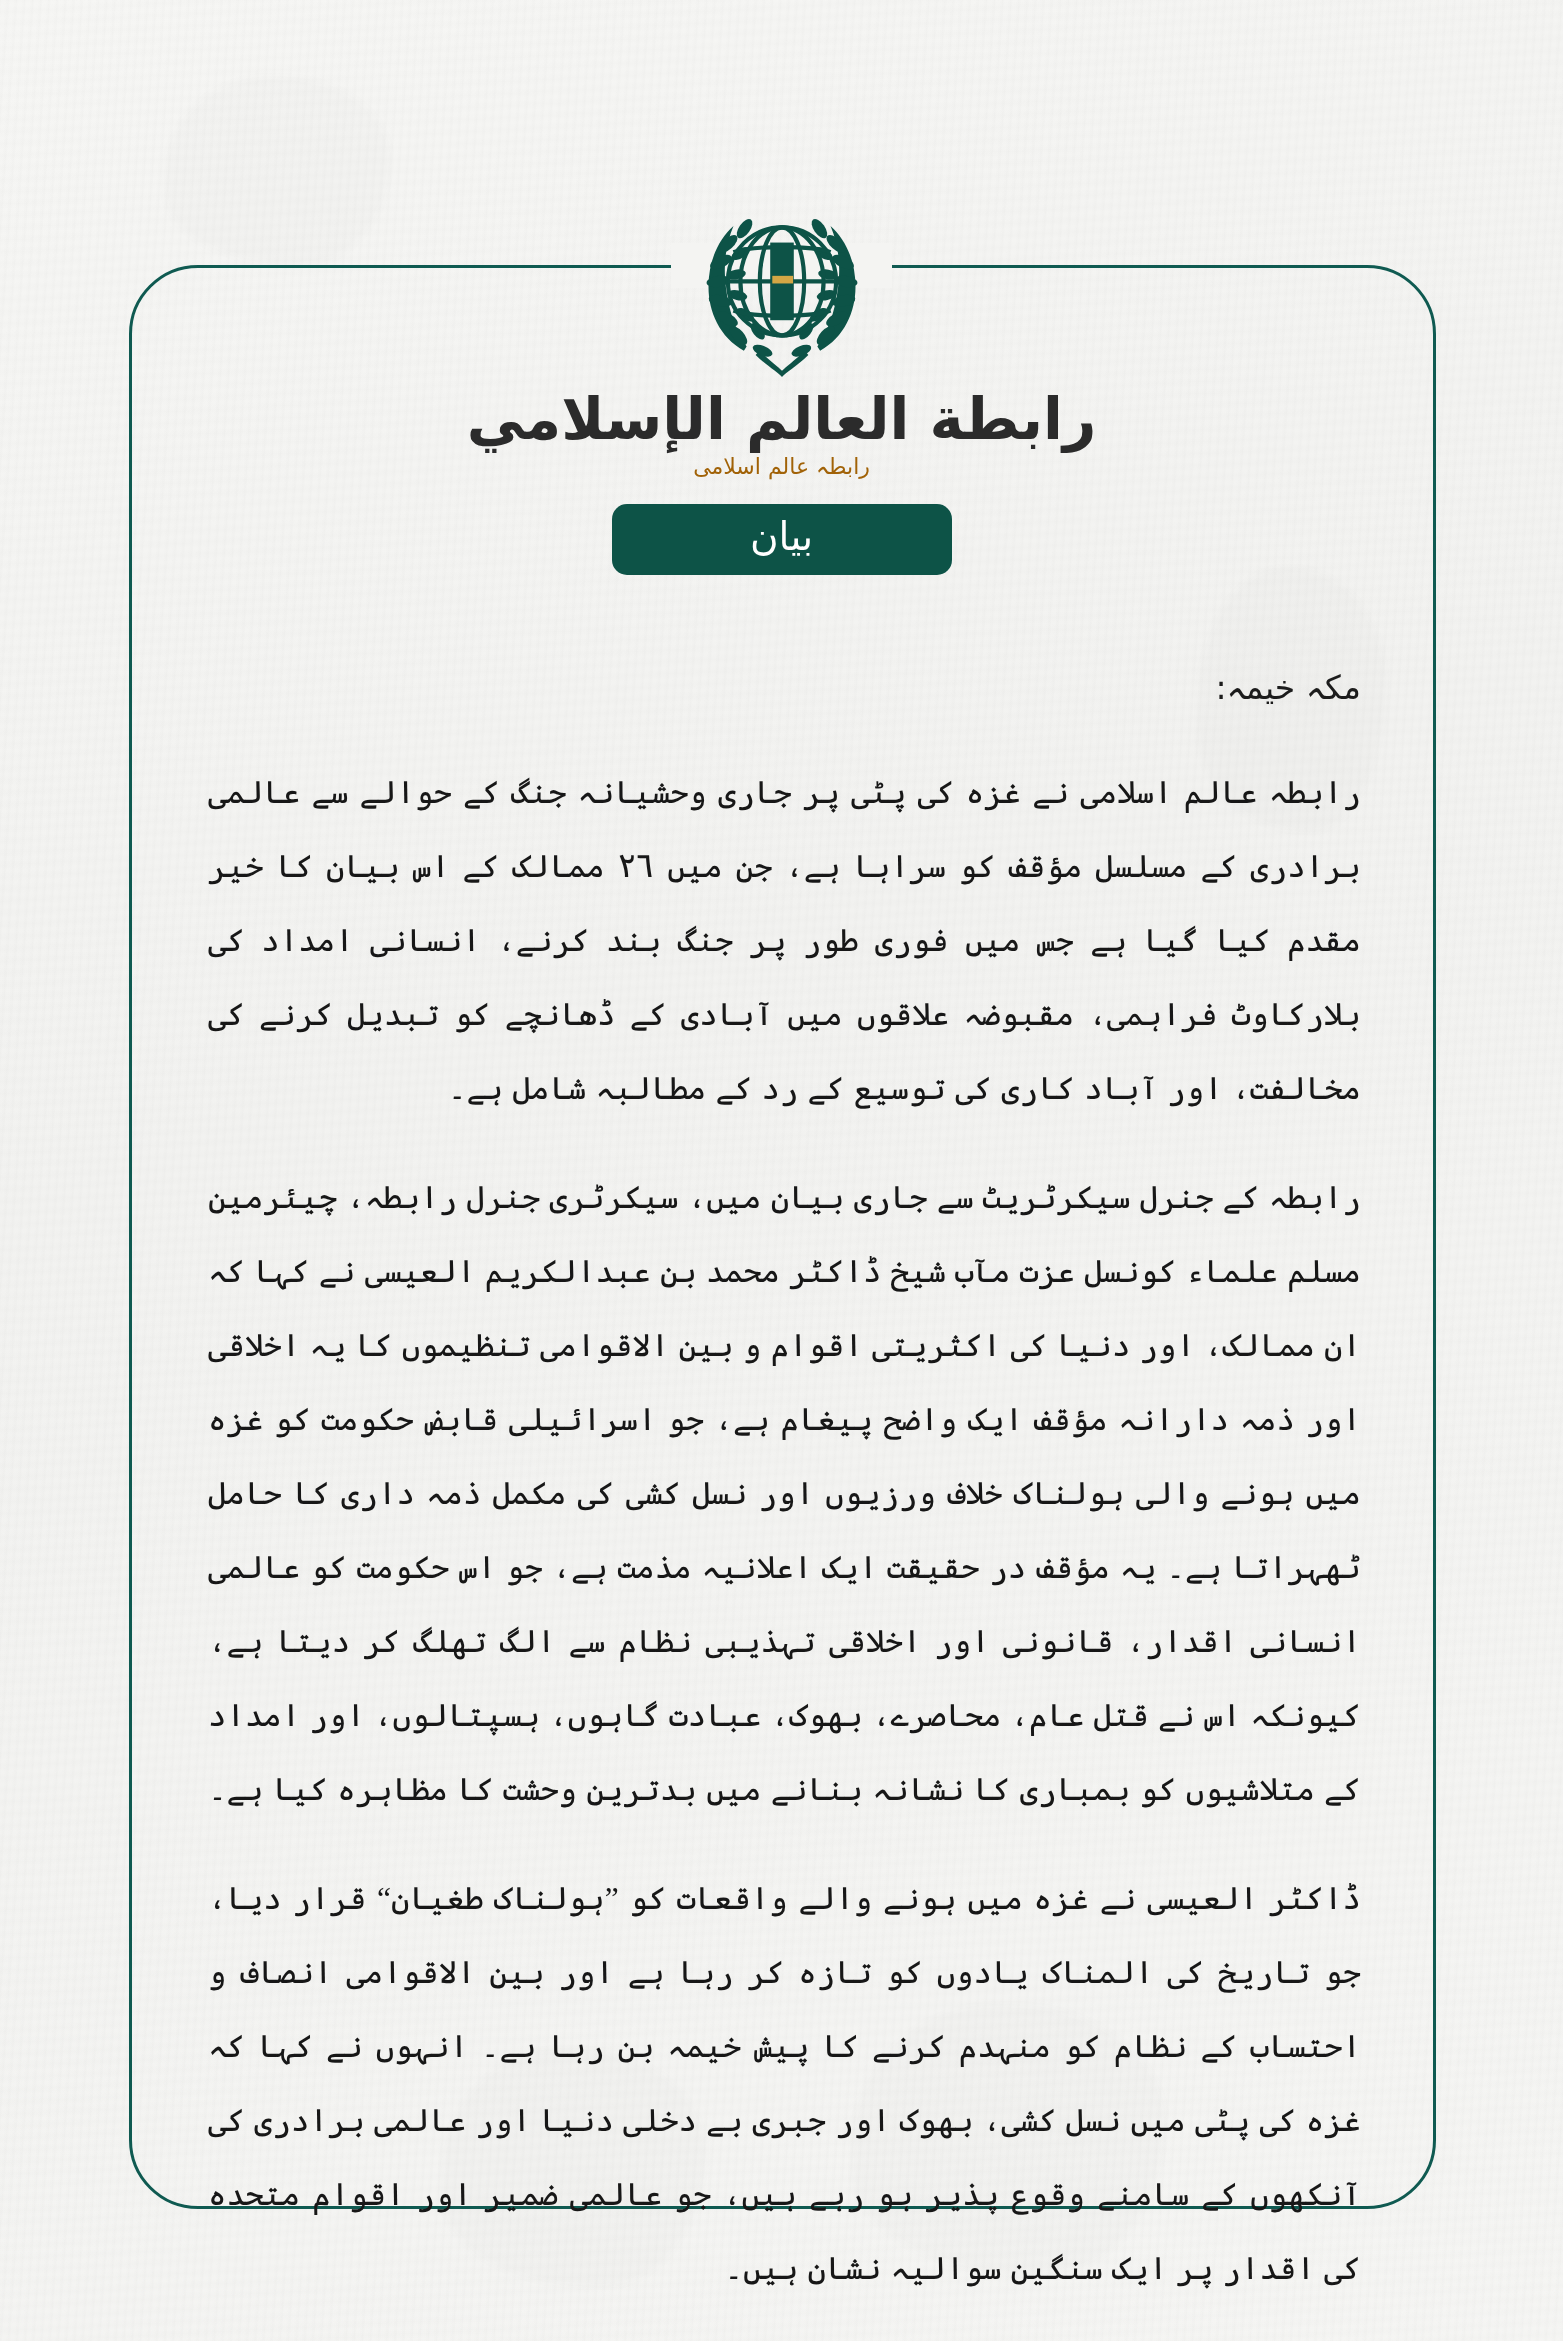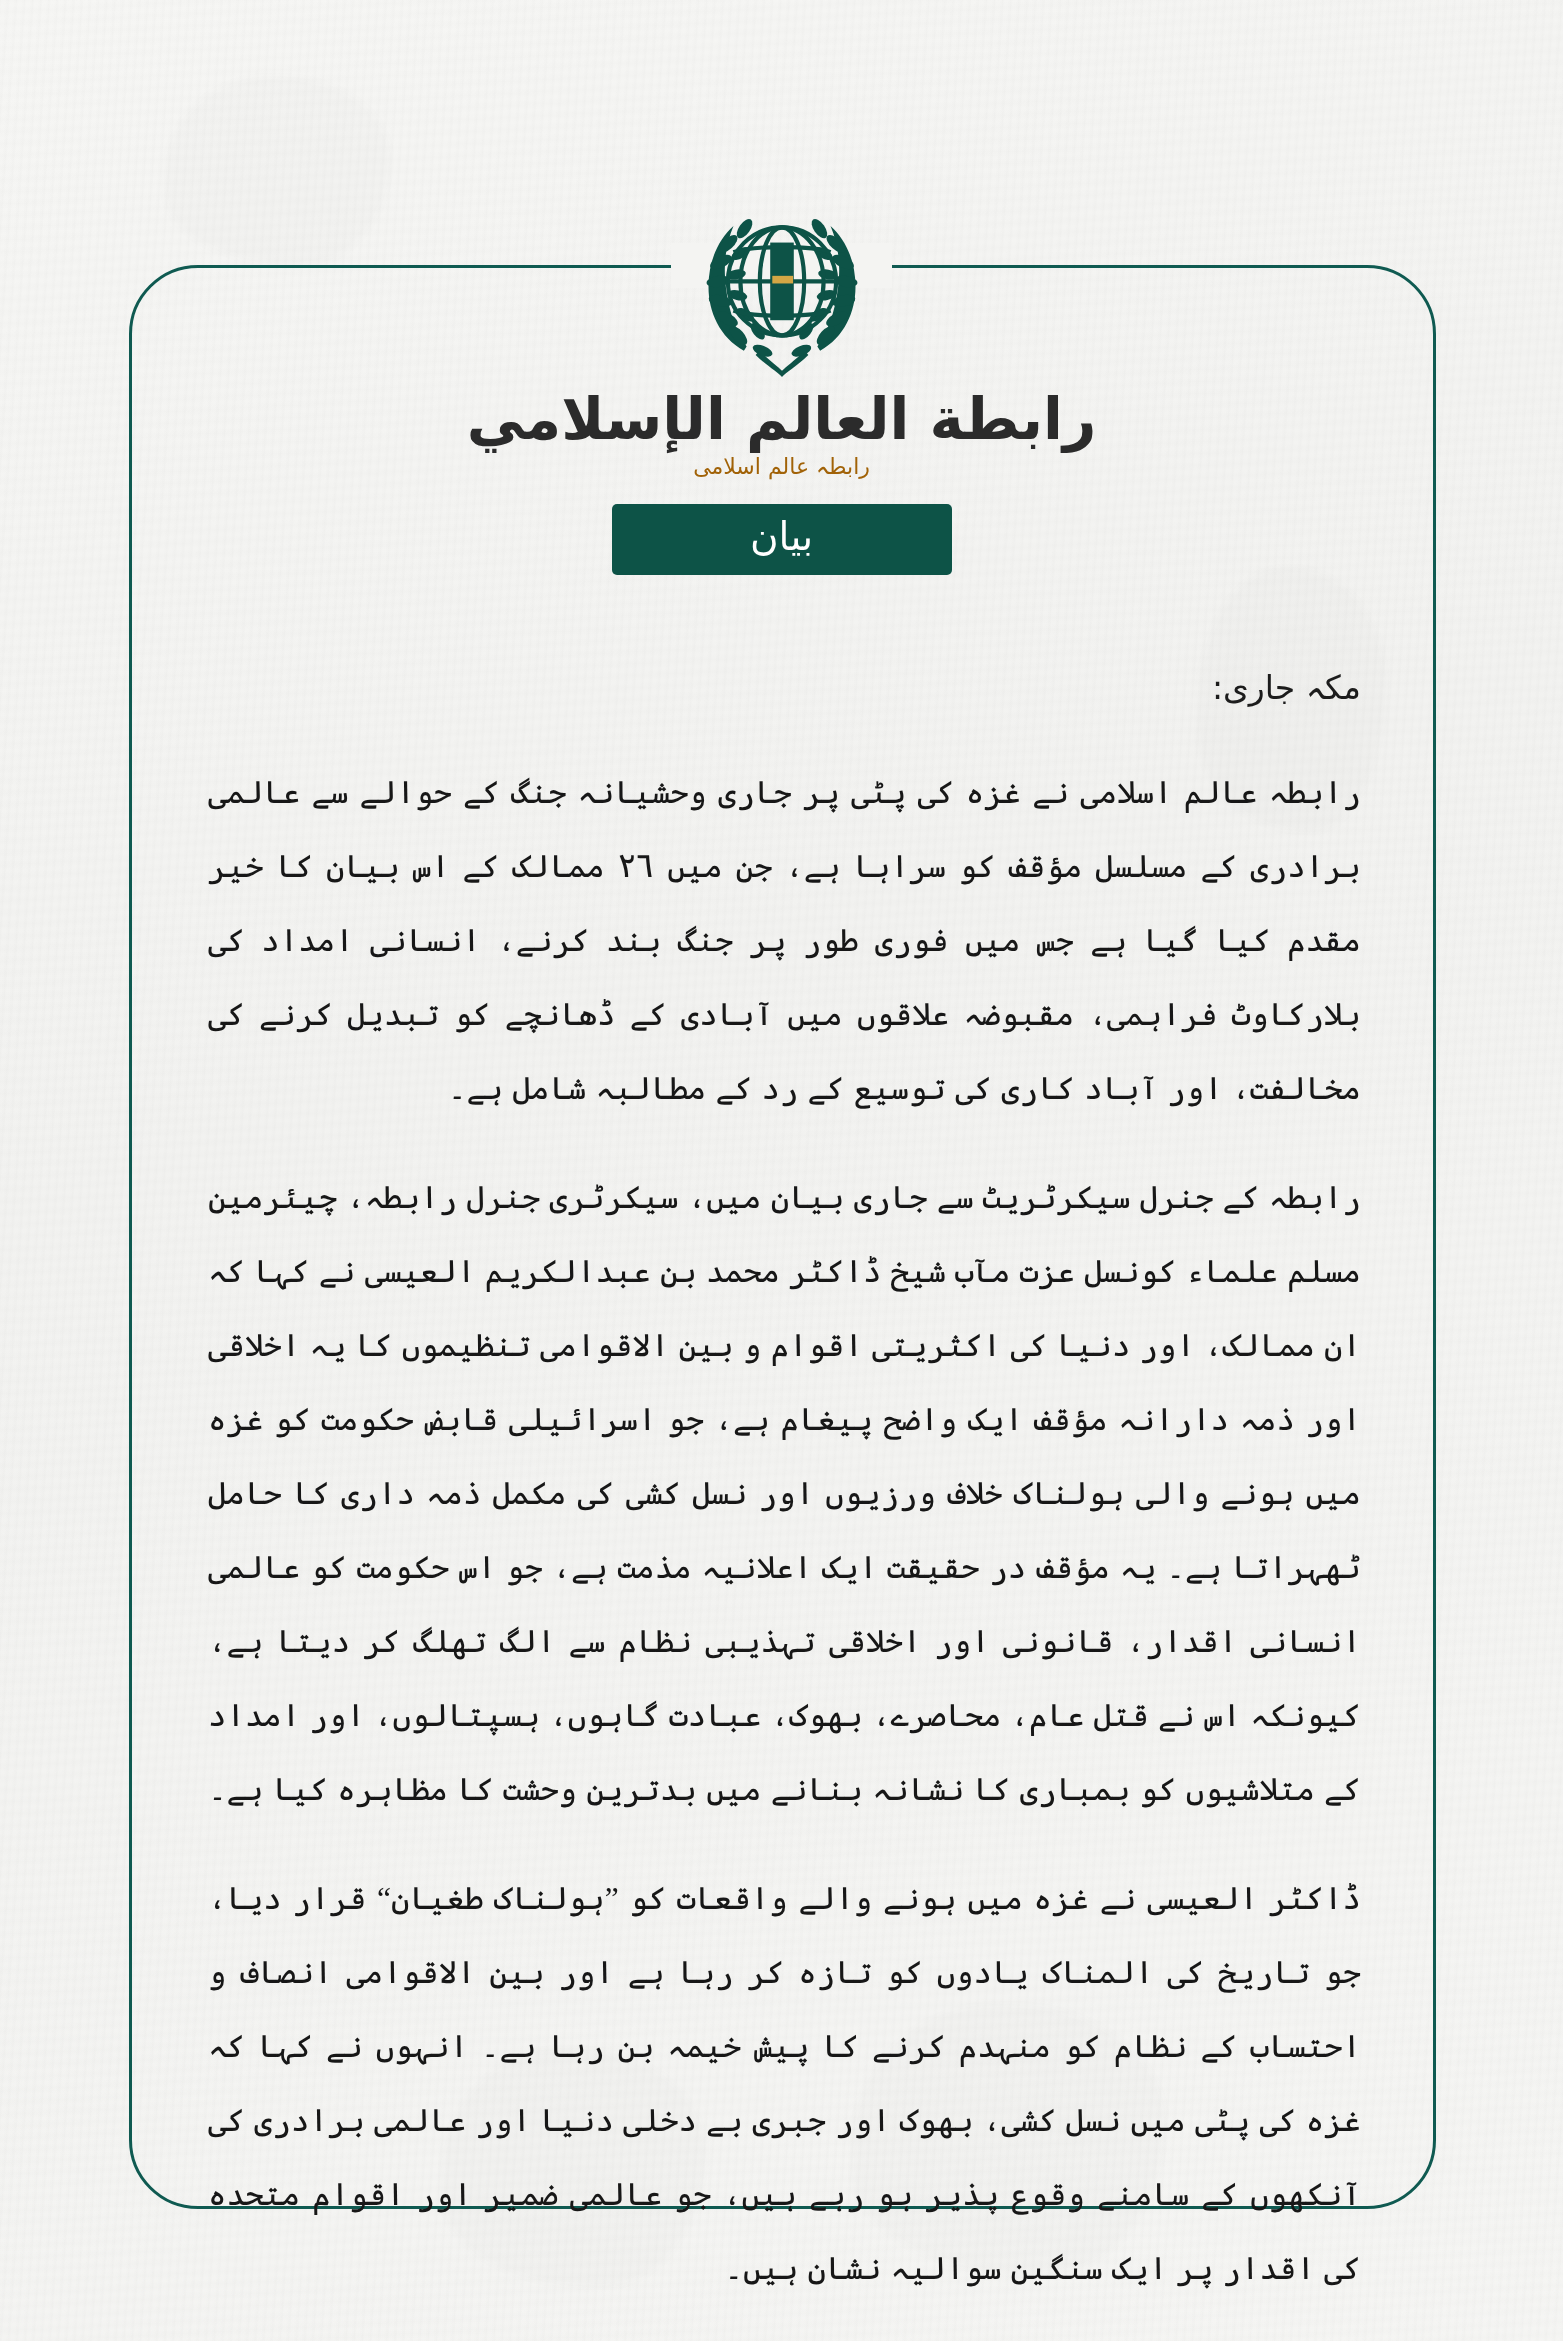--- a/index.html
+++ b/index.html
@@ -98,21 +98,21 @@
     letter-spacing: 5.7px;
     margin-top: 3.8px;
     direction: rtl;
   }
 
   .banner {
     margin-top: 25px;
     width: 340px;
     height: 71px;
     background: #0d5347;
-    border-radius: 5px;
+    border-radius: 15px;
     display: flex;
     align-items: center;
     justify-content: center;
   }
   .banner-label {
     font-family: "DejaVu Sans", sans-serif;
     font-size: 39px;
     color: #ffffff;
     direction: rtl;
     line-height: 1;
@@ -224,19 +224,19 @@
     <div class="org-name-ar">رابطة العالم الإسلامي</div>
     <div class="org-name-ur">رابطہ عالم اسلامی</div>
   </div>
 
   <div class="banner">
     <span class="banner-label">بیان</span>
   </div>
 </header>
 
 <main class="content">
-  <div class="dateline">مکہ جاری:</div>
+  <div class="dateline">مکہ خیمہ:</div>
 
   <p class="para">رابطہ عالم اسلامی نے غزہ کی پٹی پر جاری وحشیانہ جنگ کے حوالے سے عالمی برادری کے مسلسل مؤقف کو سراہا ہے، جن میں ۲۶ ممالک کے اس بیان کا خیر مقدم کیا گیا ہے جس میں فوری طور پر جنگ بند کرنے، انسانی امداد کی بلارکاوٹ فراہمی، مقبوضہ علاقوں میں آبادی کے ڈھانچے کو تبدیل کرنے کی مخالفت، اور آباد کاری کی توسیع کے رد کے مطالبہ شامل ہے۔</p>
   <p class="para">رابطہ کے جنرل سیکرٹریٹ سے جاری بیان میں، سیکرٹری جنرل رابطہ، چیئرمین مسلم علماء کونسل عزت مآب شیخ ڈاکٹر محمد بن عبدالکریم العیسی نے کہا کہ ان ممالک، اور دنیا کی اکثریتی اقوام و بین الاقوامی تنظیموں کا یہ اخلاقی اور ذمہ دارانہ مؤقف ایک واضح پیغام ہے، جو اسرائیلی قابض حکومت کو غزہ میں ہونے والی ہولناک خلاف ورزیوں اور نسل کشی کی مکمل ذمہ داری کا حامل ٹھہراتا ہے۔ یہ مؤقف در حقیقت ایک اعلانیہ مذمت ہے، جو اس حکومت کو عالمی انسانی اقدار، قانونی اور اخلاقی تہذیبی نظام سے الگ تھلگ کر دیتا ہے، کیونکہ اس نے قتل عام، محاصرے، بھوک، عبادت گاہوں، ہسپتالوں، اور امداد کے متلاشیوں کو بمباری کا نشانہ بنانے میں بدترین وحشت کا مظاہرہ کیا ہے۔</p>
   <p class="para">ڈاکٹر العیسی نے غزہ میں ہونے والے واقعات کو ”ہولناک طغیان“ قرار دیا، جو تاریخ کی المناک یادوں کو تازہ کر رہا ہے اور بین الاقوامی انصاف و احتساب کے نظام کو منہدم کرنے کا پیش خیمہ بن رہا ہے۔ انہوں نے کہا کہ غزہ کی پٹی میں نسل کشی، بھوک اور جبری بے دخلی دنیا اور عالمی برادری کی آنکھوں کے سامنے وقوع پذیر ہو رہے ہیں، جو عالمی ضمیر اور اقوام متحدہ کی اقدار پر ایک سنگین سوالیہ نشان ہیں۔</p>
 </main>
 
 
 </body></html>

